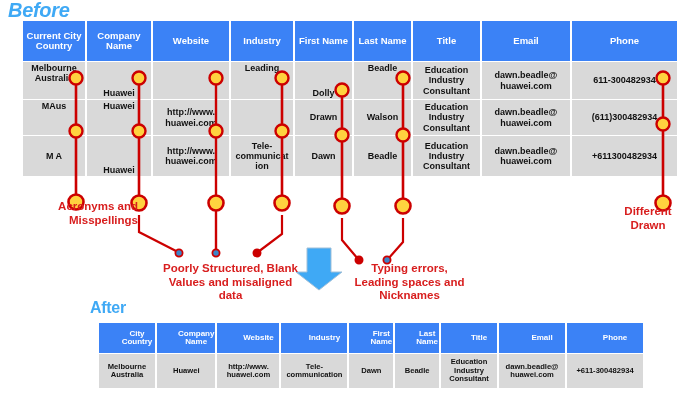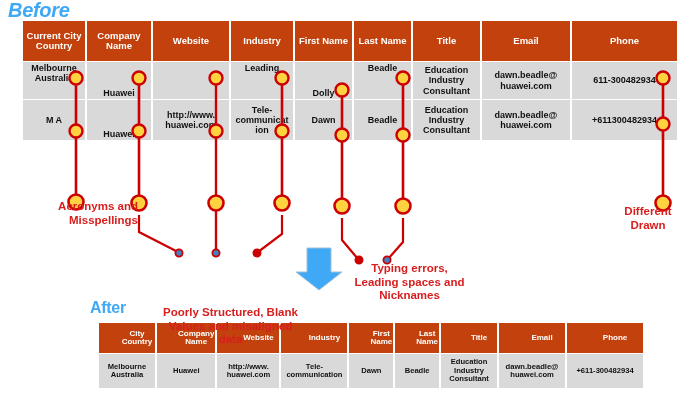--- a/index.html
+++ b/index.html
@@ -27,21 +27,21 @@
   #after-title  { left: 90px; top: 299px; font-size: 16px; }
 
   
   .dtable {
     position: absolute;
     border-collapse: separate;
     border-spacing: 2px 1px;
     table-layout: fixed;
   }
   .dtable th {
-    background: #c2410c;
+    background: #3b82f6;
     color: #ffffff;
     font-weight: bold;
     text-align: center;
     vertical-align: middle;
     line-height: 1.05;
     padding: 1px 1px;
   }
   .dtable td {
     background: #D9D9D9;
     color: #111111;
@@ -89,21 +89,21 @@
   .anno-label {
     position: absolute;
     color: #D81E1E;
     font-weight: bold;
     font-size: 11.5px;
     line-height: 1.18;
     text-align: center;
     white-space: pre-line;
   }
   #anno-acronyms   { left: 6px;   top: 200px; width: 132px; text-align: right; }
-  #anno-poorly     { left: 128px; top: 262px; width: 205px; margin-top: 44px; }
+  #anno-poorly     { left: 128px; top: 262px; width: 205px; }
   #anno-typing     { left: 322px; top: 262px; width: 175px; }
   #anno-different  { left: 600px; top: 205px; width: 96px; }
 </style>
 </head>
 <body>
 
 <div class="section-title" id="before-title">Before</div>
 
 <table class="dtable" id="before-table">
   <colgroup>
@@ -135,20 +135,31 @@
       <td class="va-top">Melbourne Australia</td>
       <td class="va-bot">Huawei</td>
       <td class="va-mid"></td>
       <td class="va-top">Leading</td>
       <td class="va-bot">Dolly</td>
       <td class="va-top">Beadle</td>
       <td class="va-mid">Education Industry Consultant</td>
       <td class="va-mid">dawn.beadle@ huawei.com</td>
       <td class="va-mid">611-300482934</td>
     </tr>
+    <tr class="r2">
+      <td class="va-top">MAus</td>
+      <td class="va-top">Huawei</td>
+      <td class="va-mid">http://www. huawei.com</td>
+      <td class="va-mid"></td>
+      <td class="va-mid">Drawn</td>
+      <td class="va-mid">Walson</td>
+      <td class="va-mid">Education Industry Consultant</td>
+      <td class="va-mid">dawn.beadle@ huawei.com</td>
+      <td class="va-mid">(611)300482934</td>
+    </tr>
     <tr class="r3">
       <td class="va-mid">M A</td>
       <td class="va-bot">Huawei</td>
       <td class="va-mid">http://www. huawei.com</td>
       <td class="va-mid">Tele-communicat ion</td>
       <td class="va-mid">Dawn</td>
       <td class="va-mid">Beadle</td>
       <td class="va-mid">Education Industry Consultant</td>
       <td class="va-mid">dawn.beadle@ huawei.com</td>
       <td class="va-mid">+611300482934</td>

